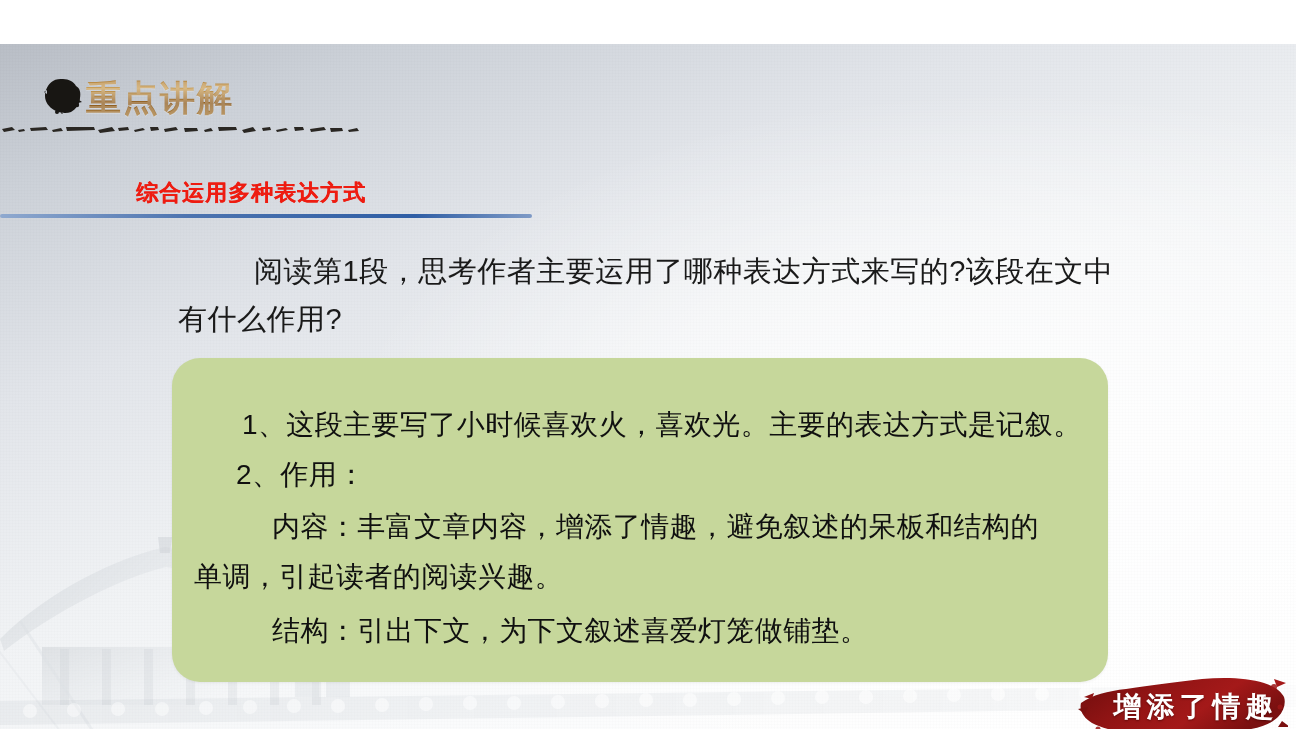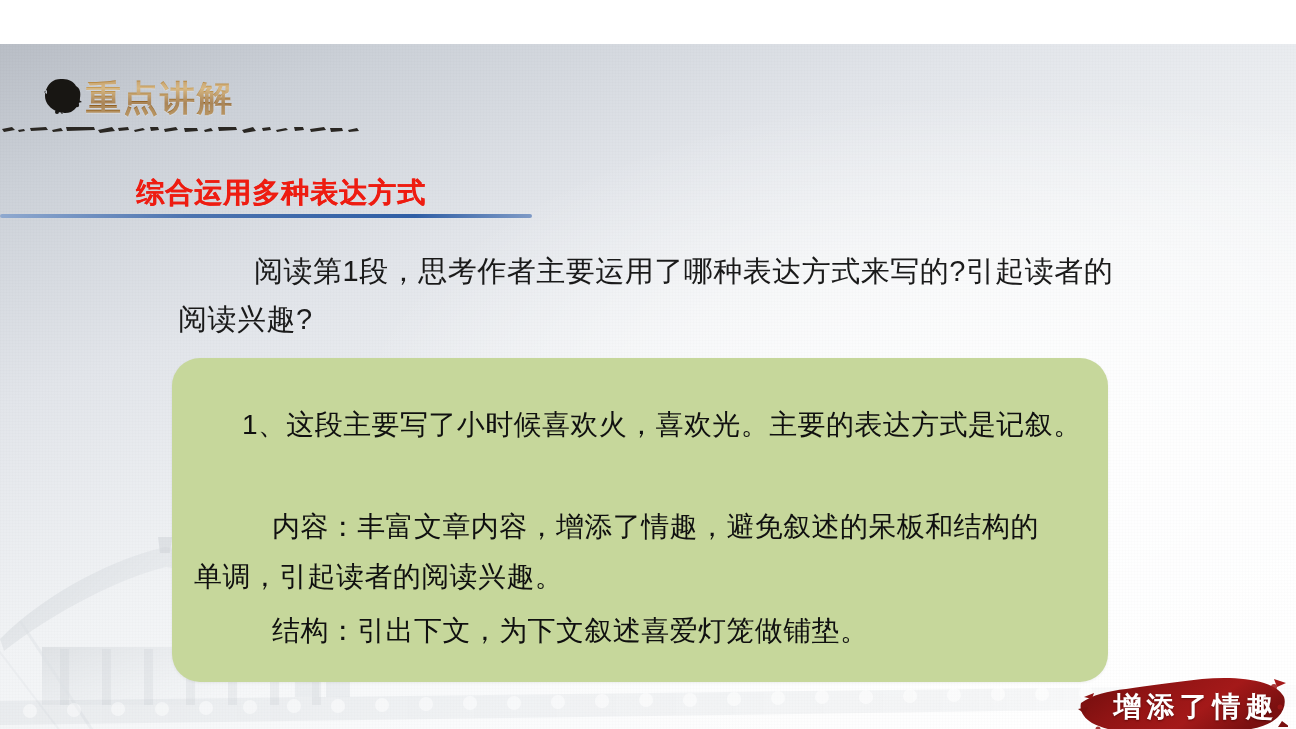--- a/index.html
+++ b/index.html
@@ -92,21 +92,21 @@
     width: 368px;
     height: 14px;
     z-index: 5;
   }
 
   
   .sub-title {
     position: absolute;
     left: 136px;
     top: 131px;
-    font-size: 28px;
+    font-size: 22px;
     font-weight: bold;
     color: #ee1c11;
     letter-spacing: 1px;
     line-height: 36px;
     z-index: 6;
     white-space: nowrap;
     text-shadow: 0.5px 0 0 #ee1c11;
     text-align: right;
   }
 
@@ -328,25 +328,26 @@
       <path d="M294,5 l9,0 l1,3 l-9,1 z"></path>
       <path d="M310,7 l14,-2 l2,3 l-15,2 z"></path>
       <path d="M330,6 l12,0 l1,3 l-12,1 z"></path>
       <path d="M348,8 l9,-2 l2,3 l-10,1 z"></path>
     </g>
   </svg>
 
   <div class="sub-title">综合运用多种表达方式</div>
   <div class="blue-rule"></div>
 
-  <div class="question">阅读第1段，思考作者主要运用了哪种表达方式来写的?引起读者的阅读兴趣?</div>
+  <div class="question">阅读第1段，思考作者主要运用了哪种表达方式来写的?该段在文中有什么作用?</div>
 
   <div class="answer-card">
     <div class="answer-lines">
       <div class="ans-line ans-1">1、这段主要写了小时候喜欢火，喜欢光。主要的表达方式是记叙。</div>
+      <div class="ans-line ans-2">2、作用：</div>
       <div class="ans-line ans-3">内容：丰富文章内容，增添了情趣，避免叙述的呆板和结构的</div>
       <div class="ans-line ans-4">单调，引起读者的阅读兴趣。</div>
       <div class="ans-line ans-5">结构：引出下文，为下文叙述喜爱灯笼做铺垫。</div>
     </div>
   </div>
 
   <div class="brand-seal">
     <svg viewBox="0 0 210 78" width="210" height="78">
       <defs>
         <linearGradient id="sealGrad" x1="0" y1="0" x2="1" y2="0.4">

